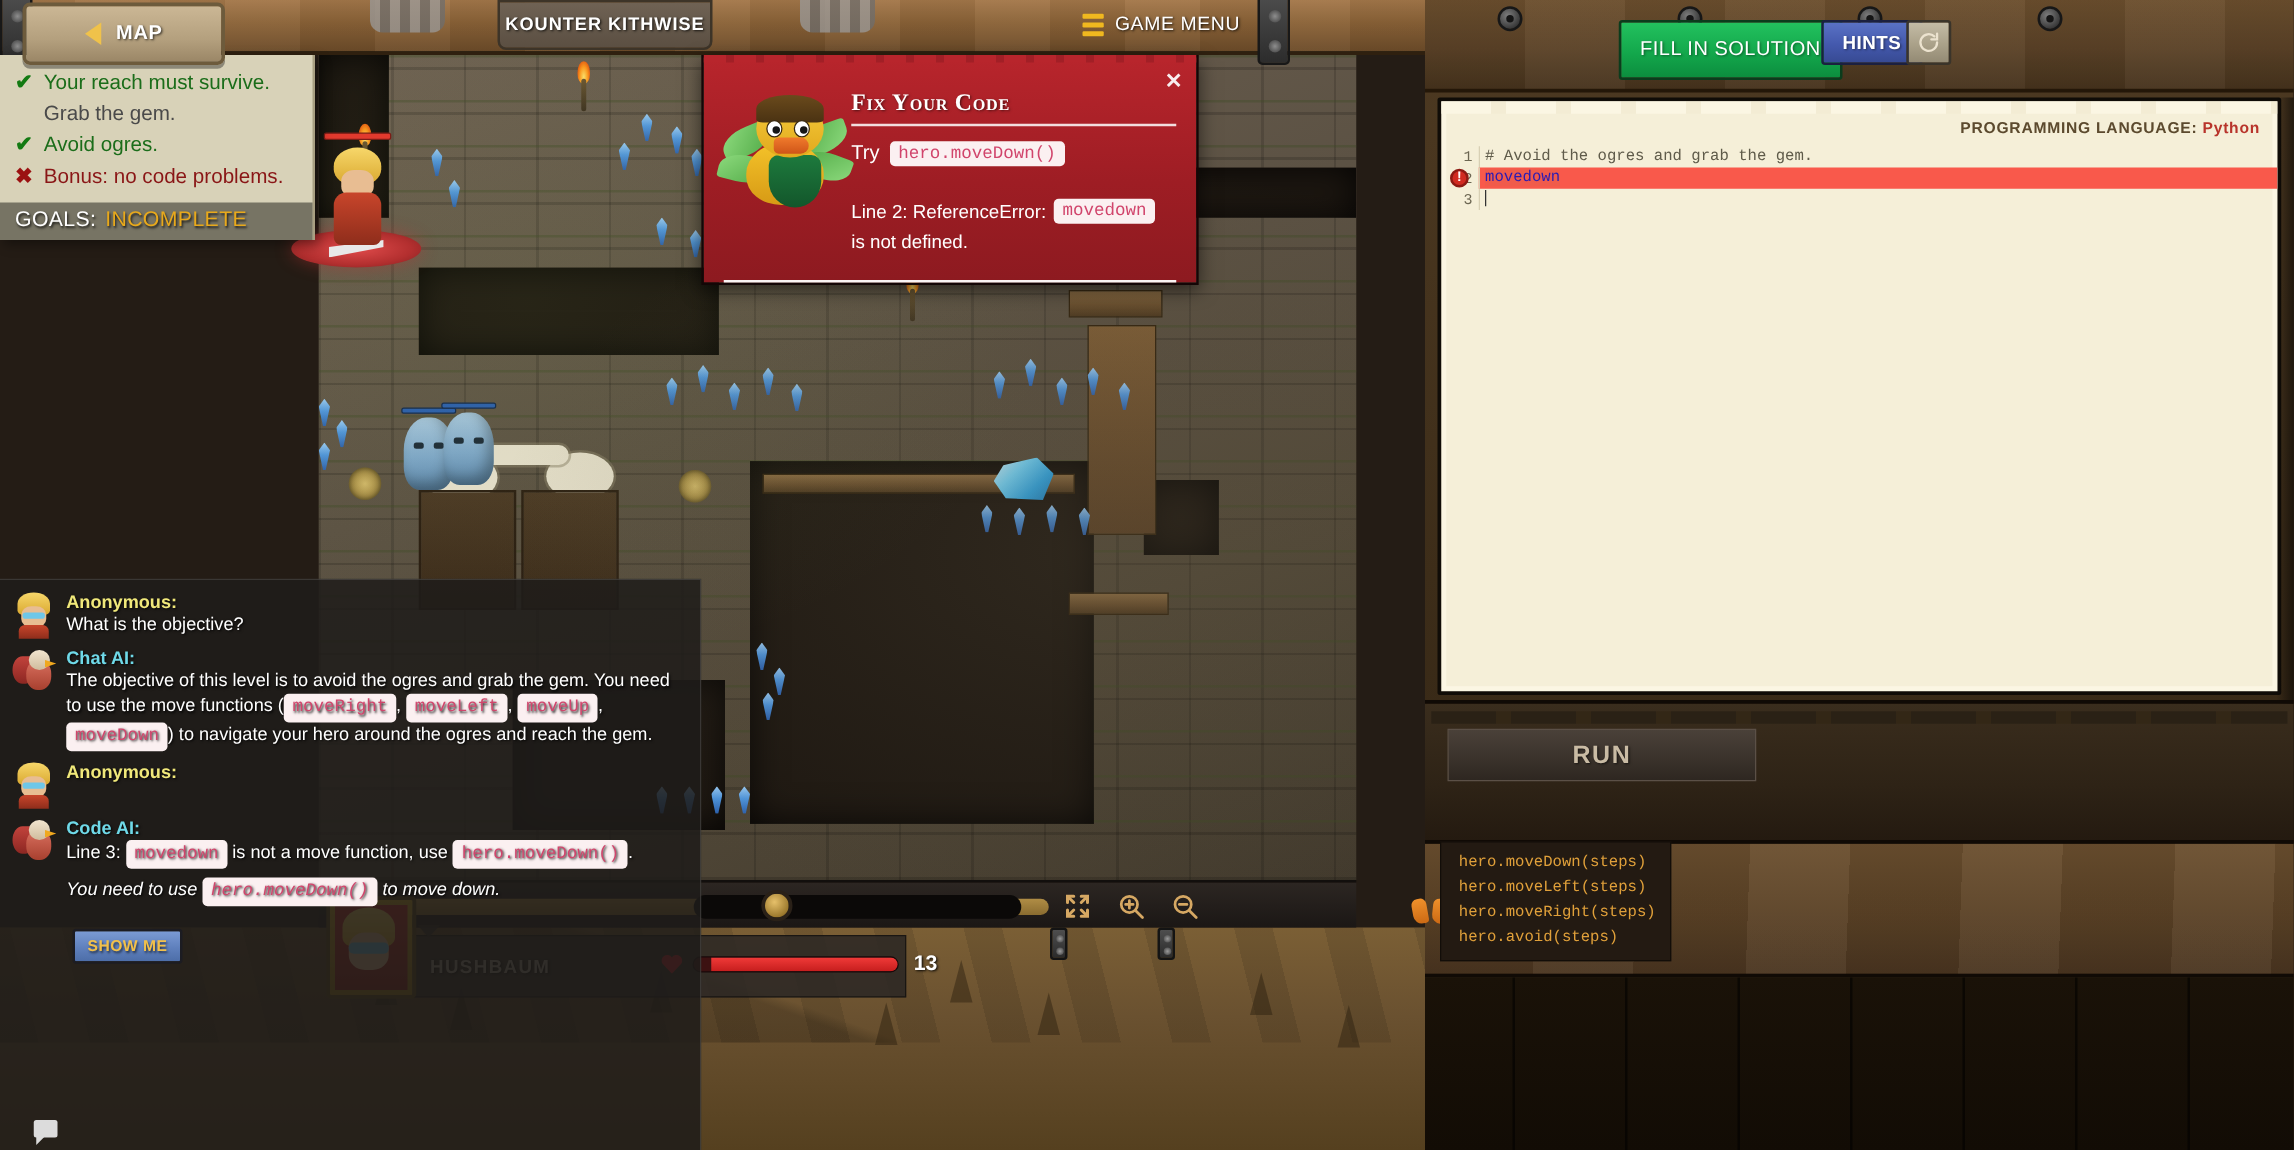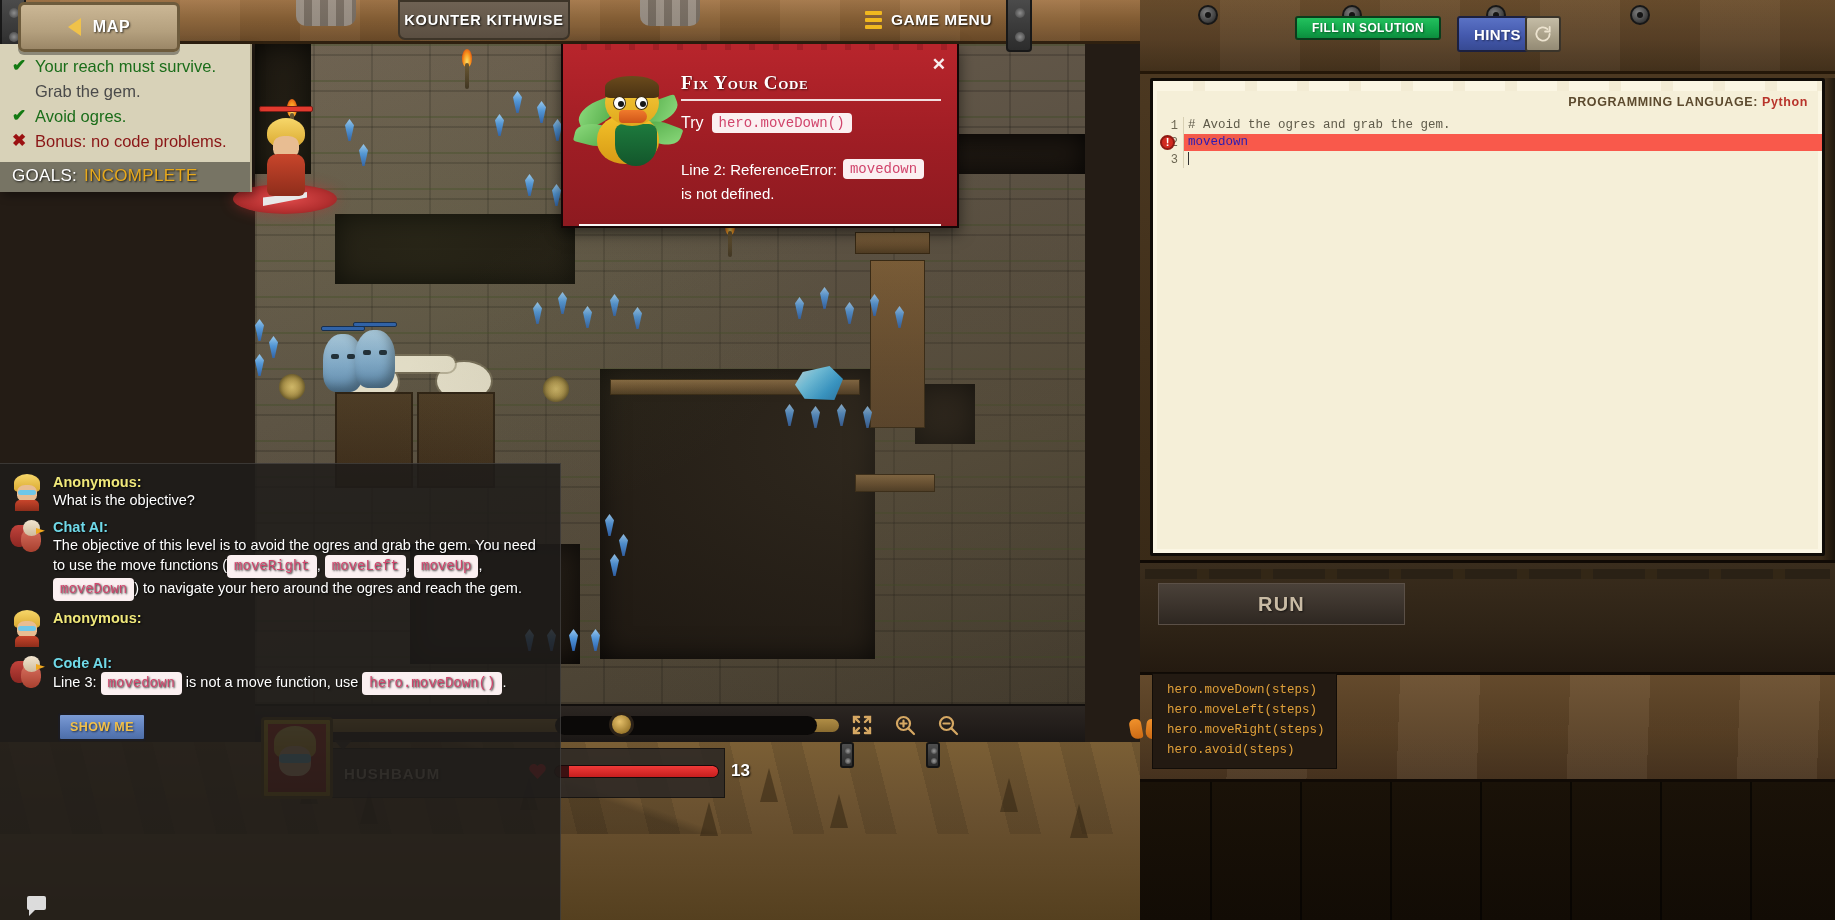--- a/index.html
+++ b/index.html
@@ -147,21 +147,21 @@
   #level-title span {
     color:#fff; font-weight:bold; font-size:14.5px; letter-spacing:0.8px;
     text-shadow:1px 1px 2px rgba(0,0,0,0.8);
   }
   #game-menu {
     position:absolute; right:148px; top:11px; display:flex; align-items:center; gap:9px;
     cursor:pointer; z-index:6;
   }
   #game-menu .burger { display:flex; flex-direction:column; gap:3px; }
   #game-menu .burger i { display:block; width:17px; height:4px; background:#f0b81f; border-radius:1px; }
-  #game-menu .lbl { color:#fff; font-weight:bold; font-size:15.5px; letter-spacing:0.5px;
+  #game-menu .lbl { color:#fff; font-weight:normal; font-size:15.5px; letter-spacing:0.5px;
     text-shadow:1px 1px 2px rgba(0,0,0,0.8);text-align:center; }
   .hinge {
     position:absolute; width:26px; height:56px; top:-4px;
     background: linear-gradient(180deg,#4c4c4c,#2c2c2c);
     border:2px solid #181818; border-radius:4px;
   }
   .hinge i { position:absolute; left:7px; width:10px; height:10px; border-radius:50%;
     background: radial-gradient(circle,#8e8e8e,#3b3b3b); }
 
   
@@ -459,25 +459,25 @@
     background: repeating-linear-gradient(90deg, rgba(0,0,0,0.06) 0 80px, rgba(255,255,255,0.03) 80px 160px);
   }
   .bolt {
     position:absolute; top:5px; width:20px; height:20px; border-radius:50%;
     background: radial-gradient(circle at 38% 35%, #7d7d7d, #3b3b3b 70%, #1e1e1e 100%);
     border:2px solid #171717;
   }
   .bolt i { position:absolute; left:5px; top:5px; width:6px;height:6px;border-radius:50%;
     background:#151515; }
   #btn-fill-solution {
-    position:absolute; left:155px; top:16px; height:24px; padding:0 15px;
+    position:absolute; left:155px; top:16px; height:48px; padding:0 15px;
     background: linear-gradient(180deg,#23c15e 0%,#13a84c 55%,#0c8d3e 100%);
     border:2px solid #0b3c1c; border-radius:3px;
     display:flex; align-items:center; justify-content:center; cursor:pointer;
-    color:#fff; font-weight:bold; font-size:12px; letter-spacing:0.4px;
+    color:#fff; font-weight:normal; font-size:16px; letter-spacing:0.4px;
     text-shadow:1px 1px 2px rgba(0,0,0,0.45);
   }
   #btn-hints {
     position:absolute; left:317px; top:16px; height:36px; padding:0 15px;
     background: linear-gradient(180deg,#5a72c5 0%,#4459ad 55%,#374a93 100%);
     border:2px solid #1b2040; border-radius:3px;
     display:flex; align-items:center; justify-content:center; cursor:pointer;
     color:#fff; font-weight:bold; font-size:15px; letter-spacing:0.4px;
     text-shadow:1px 1px 2px rgba(0,0,0,0.45);
   }
@@ -896,20 +896,21 @@
           </div><div class="chat-msg">
             <div class="chat-avatar ai">
               <i class="a-wing"></i>
               <i class="a-body"></i>
               <i class="a-head"></i>
               <i class="a-beak"></i>
             </div>
             <div class="chat-content">
               <div class="chat-name ai">Code AI:</div>
               <div class="chat-text"><span>Line 3: </span><span class="code-chip">movedown</span><span> is not a move function, use </span><span class="code-chip">hero.moveDown()</span><span>.</span></div>
+              <div class="chat-text italic"><span>You need to use </span><span class="code-chip">hero.moveDown()</span><span> to move down.</span></div>
             </div>
           </div><div id="show-me-button">SHOW ME</div></div>
       <div id="chat-input-icon"></div>
     </div>
   </div>
 
   <div id="code-panel">
 
     <div id="code-topbar">
       <div class="grain"></div>

